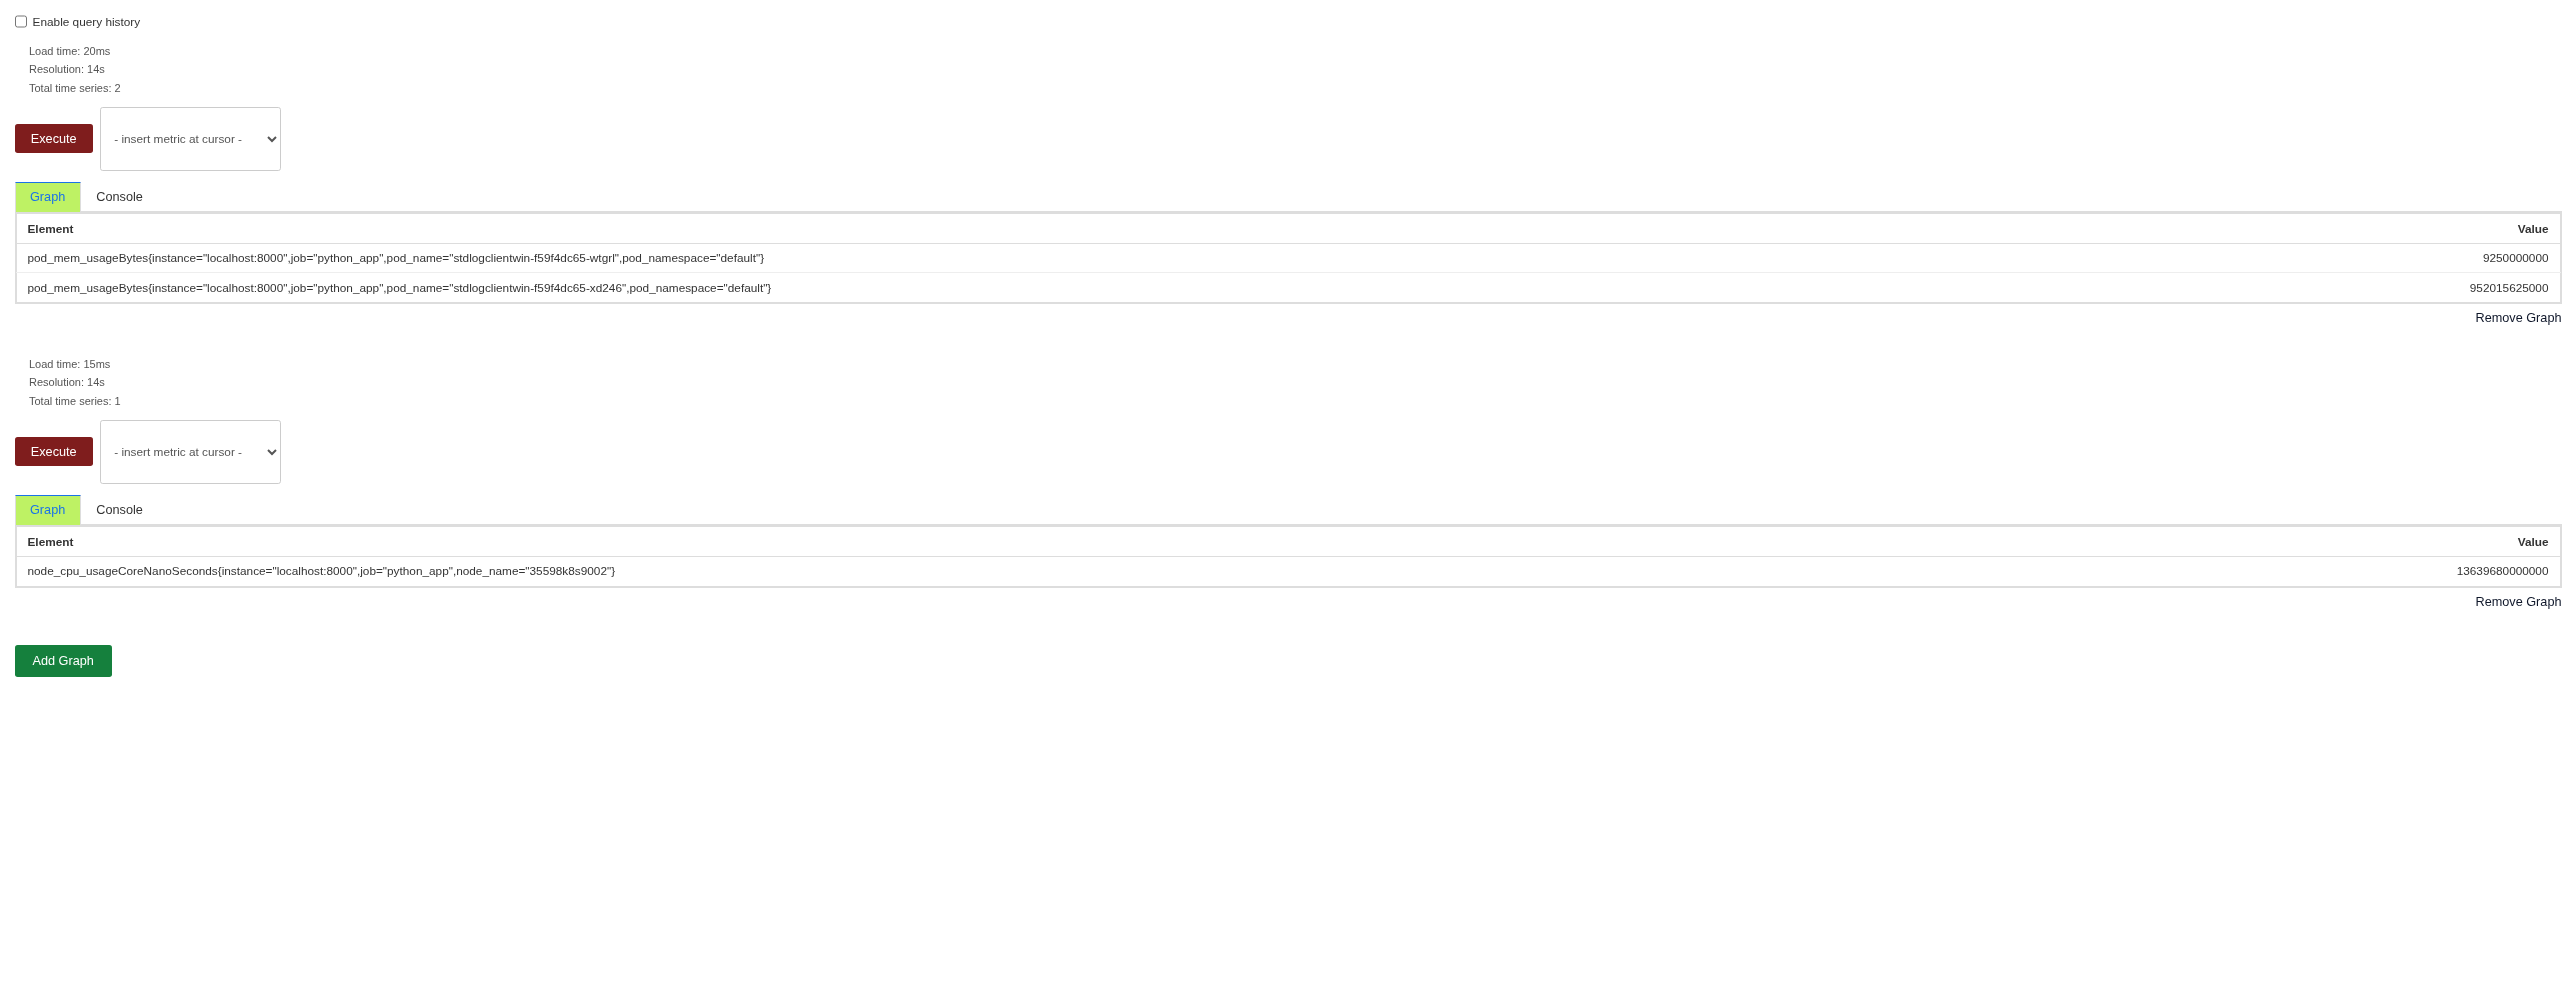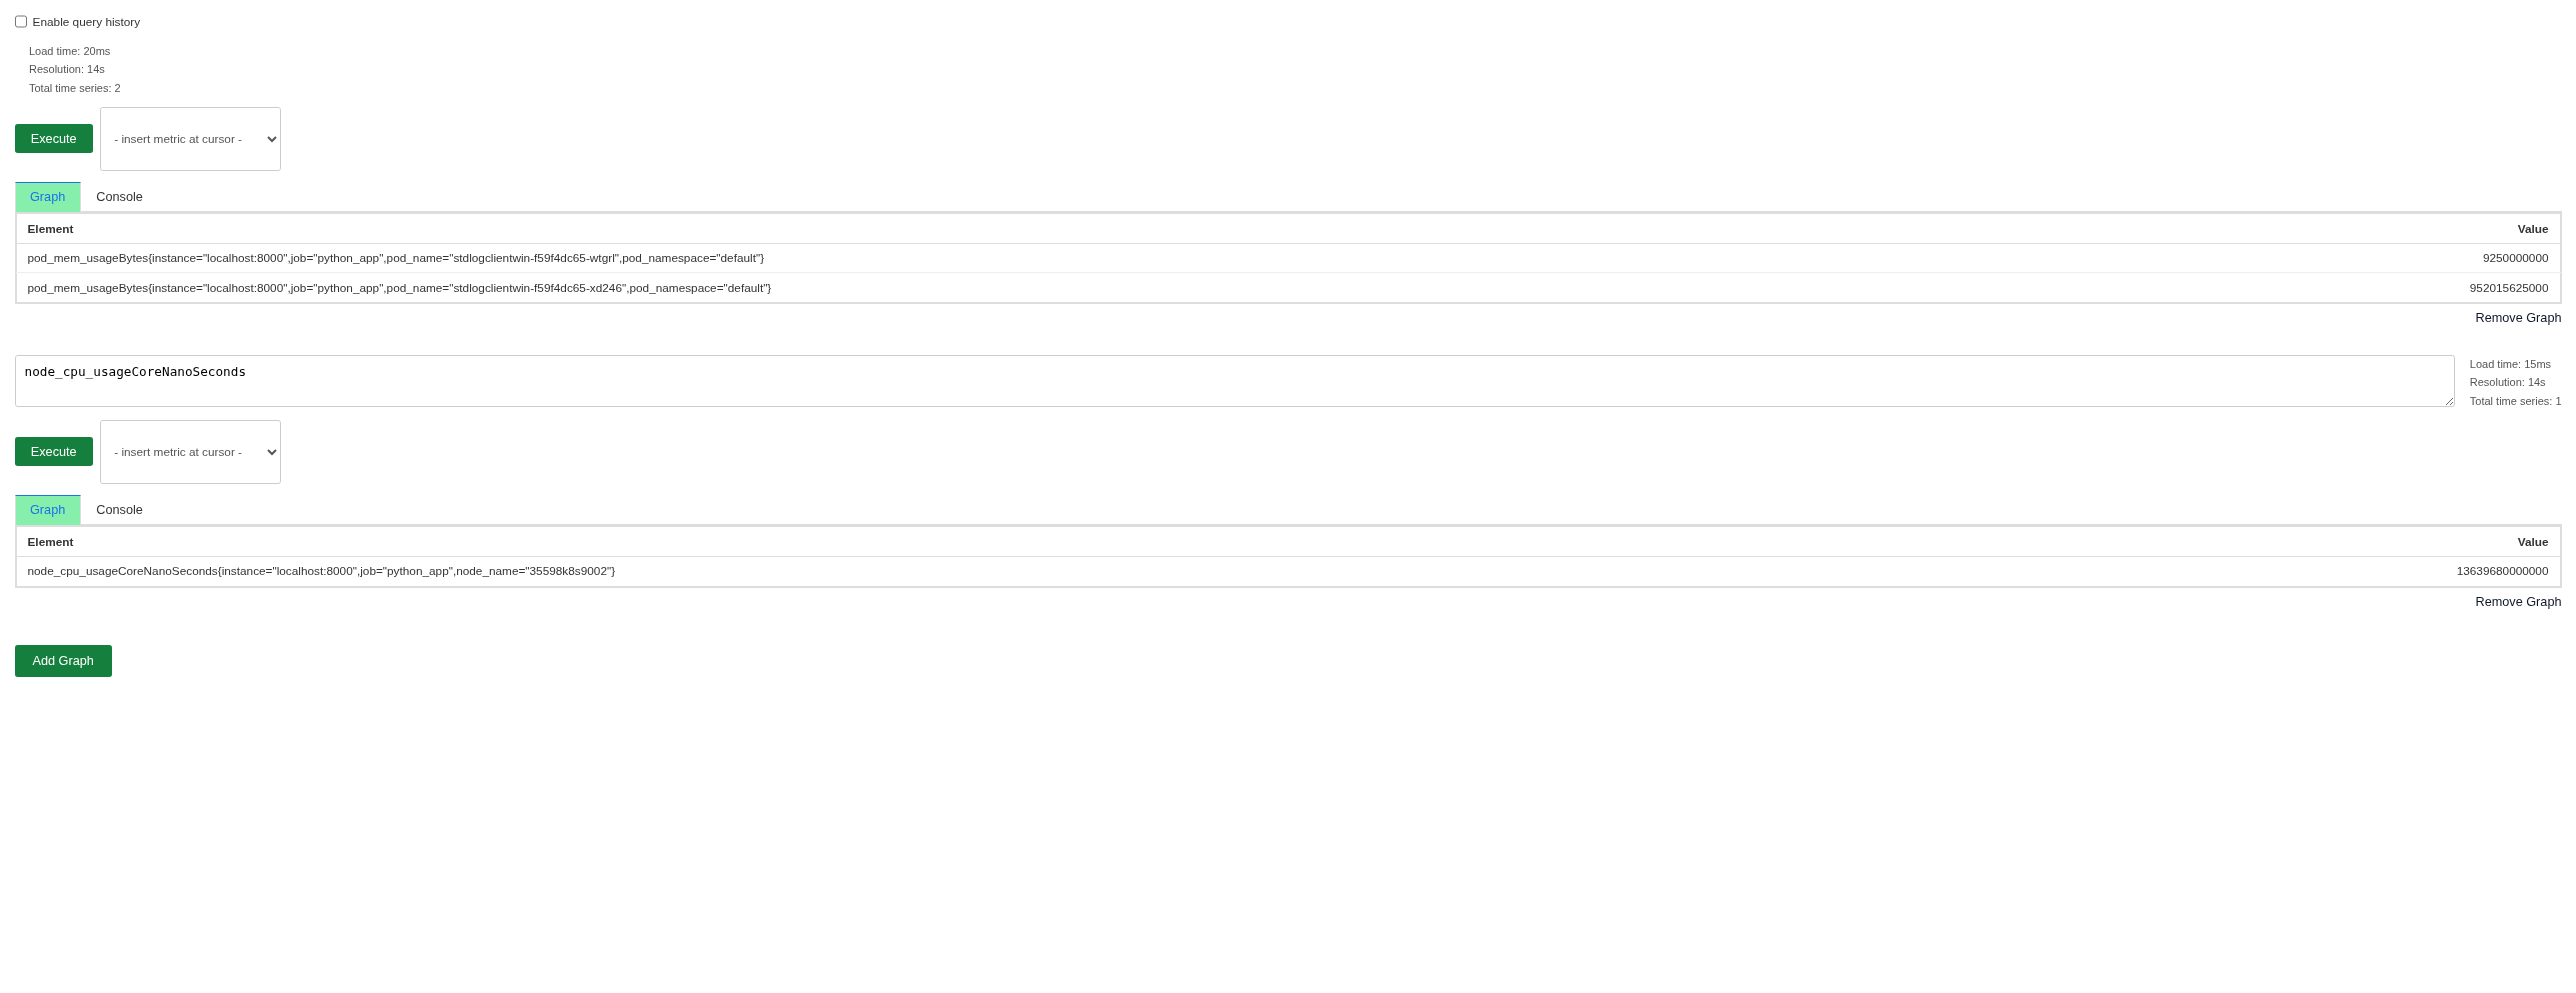--- a/index.html
+++ b/index.html
@@ -48,21 +48,21 @@
       white-space: nowrap;
       line-height: 1.7;
     }
     .controls-row {
       display: flex;
       align-items: center;
       gap: 7.3px;
       margin-bottom: 11px;
     }
     .execute-btn {
-      background: #15803d;
+      background: #7f1d1d;
       color: #fff;
       border: none;
       border-radius: 2.7px;
       padding: 7.3px 16.3px;
       font-size: 12.7px;
       cursor: pointer;
     }
     .metric-select {
       border: 0.9px solid #ccc;
       border-radius: 2.7px;
@@ -84,21 +84,21 @@
       font-size: 12.7px;
       border: 0.9px solid transparent;
       border-bottom: none;
       margin-bottom: -0.9px;
       background: transparent;
       color: #333;
     }
     .tab.active {
       border-color: #ddd;
       border-bottom-color: #fff;
-      background: #86efac;
+      background: #bef264;
       color: #1a73e8;
       border-top: 1.8px solid #1a73e8;
     }
     .tab:not(.active) {
       border-bottom: 0.9px solid #ddd;
     }
     .result-table {
       width: 100%;
       border-collapse: collapse;
       border: 0.9px solid #ddd;
@@ -197,21 +197,20 @@
               <td>pod_mem_usageBytes{instance="localhost:8000",job="python_app",pod_name="stdlogclientwin-f59f4dc65-xd246",pod_namespace="default"}</td>
               <td class="value-cell">952015625000</td>
             </tr>
           </tbody>
         </table>
       </div>
       <div class="remove-graph-row"><button class="remove-graph-btn">Remove Graph</button></div>
     </div>
     <div class="graph-block">
       <div class="query-row">
-        <textarea class="query-input-area" rows="2" style="">node_cpu_usageCoreNanoSeconds</textarea>
         <div class="query-meta"><span>Load time: 15ms</span><br>
     <span>Resolution: 14s</span><br>
     <span>Total time series: 1</span></div>
       </div>
       <div class="controls-row">
         <button class="execute-btn">Execute</button>
         <select class="metric-select"><option>- insert metric at cursor -</option></select>
       </div>
       <div class="tabs">
         <div class="tab active">Graph</div>

